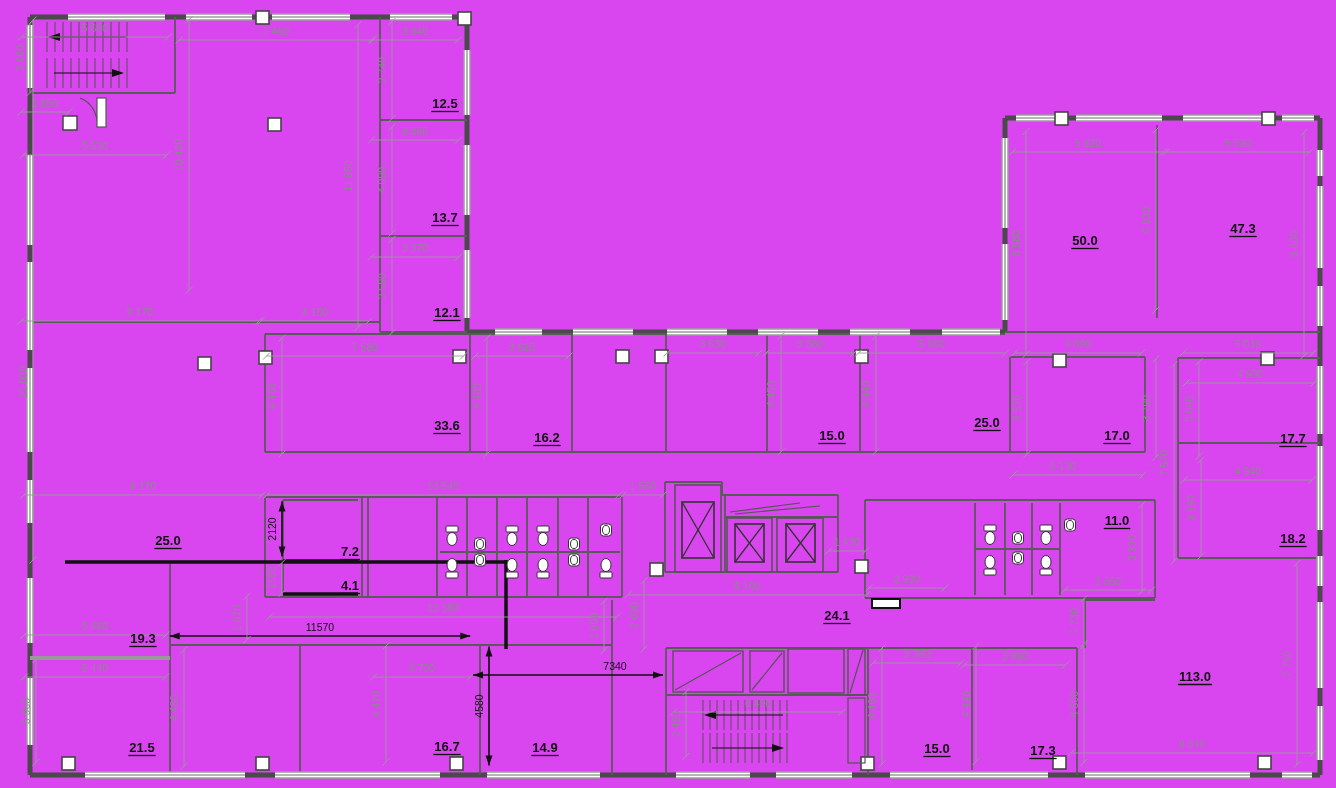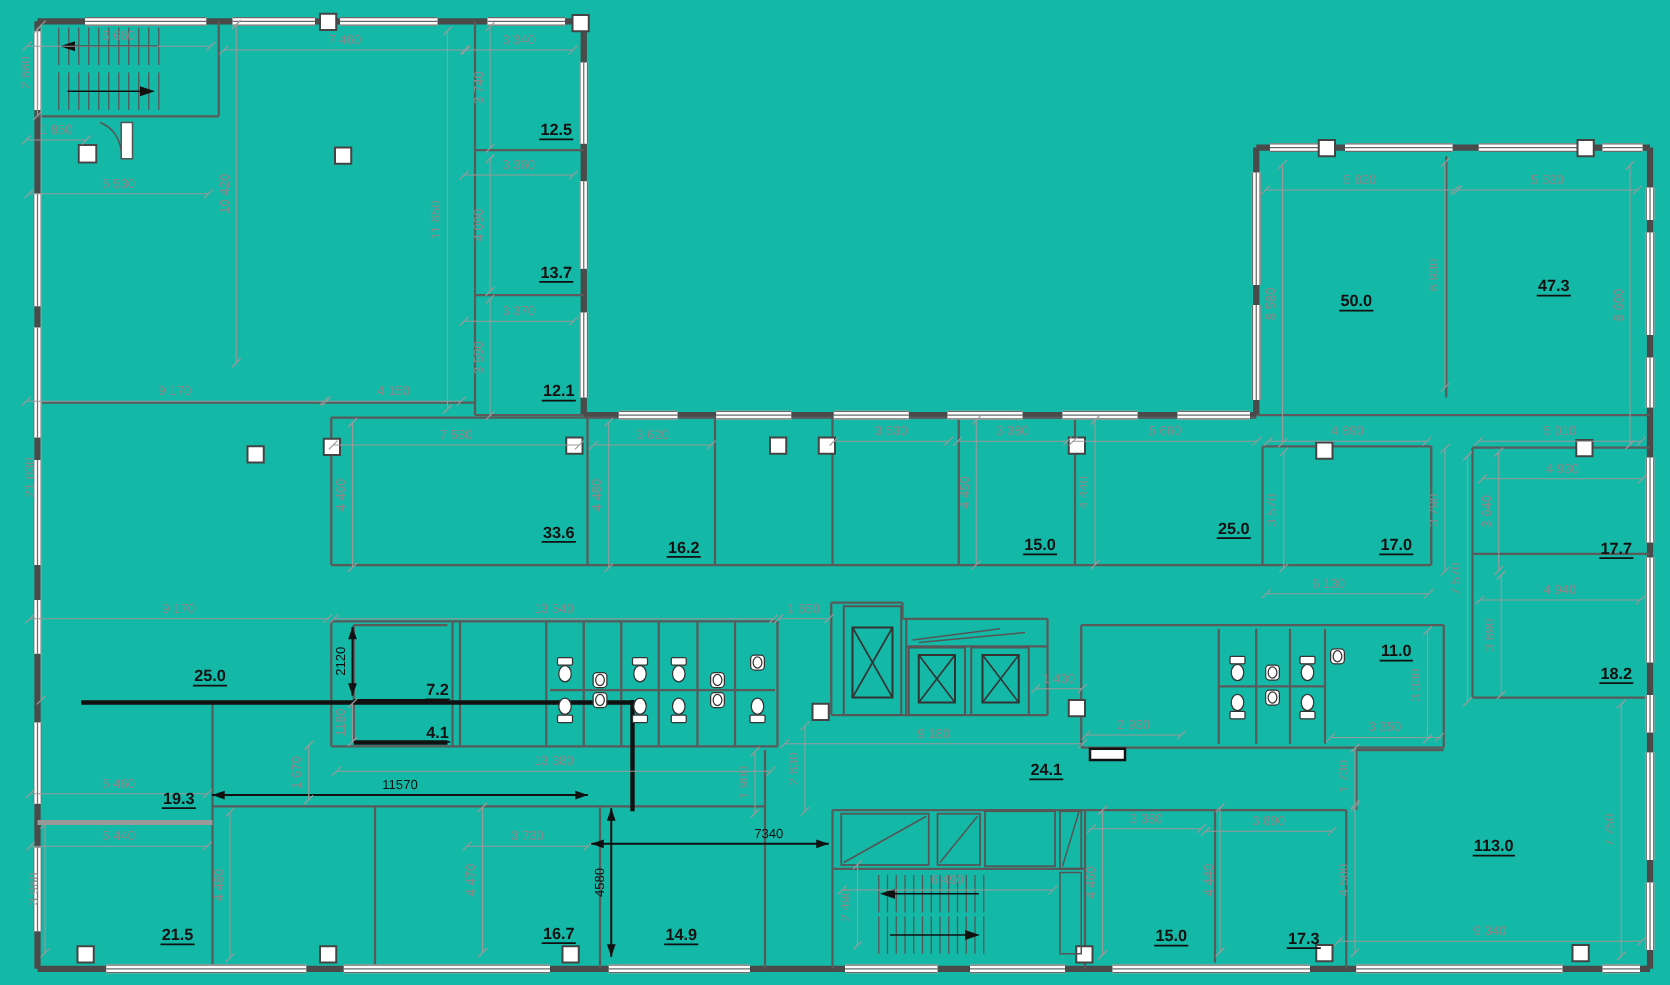--- a/index.html
+++ b/index.html
@@ -1,17 +1,17 @@
 <!DOCTYPE html>
 <html><head>
 <meta charset="utf-8">
 <style>
   html,body{margin:0;padding:0;background:#ffffff;}
   body{font-family:"Liberation Sans", sans-serif;}
-  .plan-wrap{position:relative;width:1336px;height:788px;background:#14b8a6;overflow:hidden;}
+  .plan-wrap{position:relative;width:1336px;height:788px;background:#d946ef;overflow:hidden;}
   svg{display:block;}
   text{user-select:none;}
   .dim-text{fill:#8a8a8a;font-size:10.5px;}
   .annot-text{fill:#111;font-size:10.5px;}
   .area-text{fill:#111;font-size:13px;font-weight:bold;}
 </style>
 </head>
 <body>
 
 <div class="plan-wrap">

